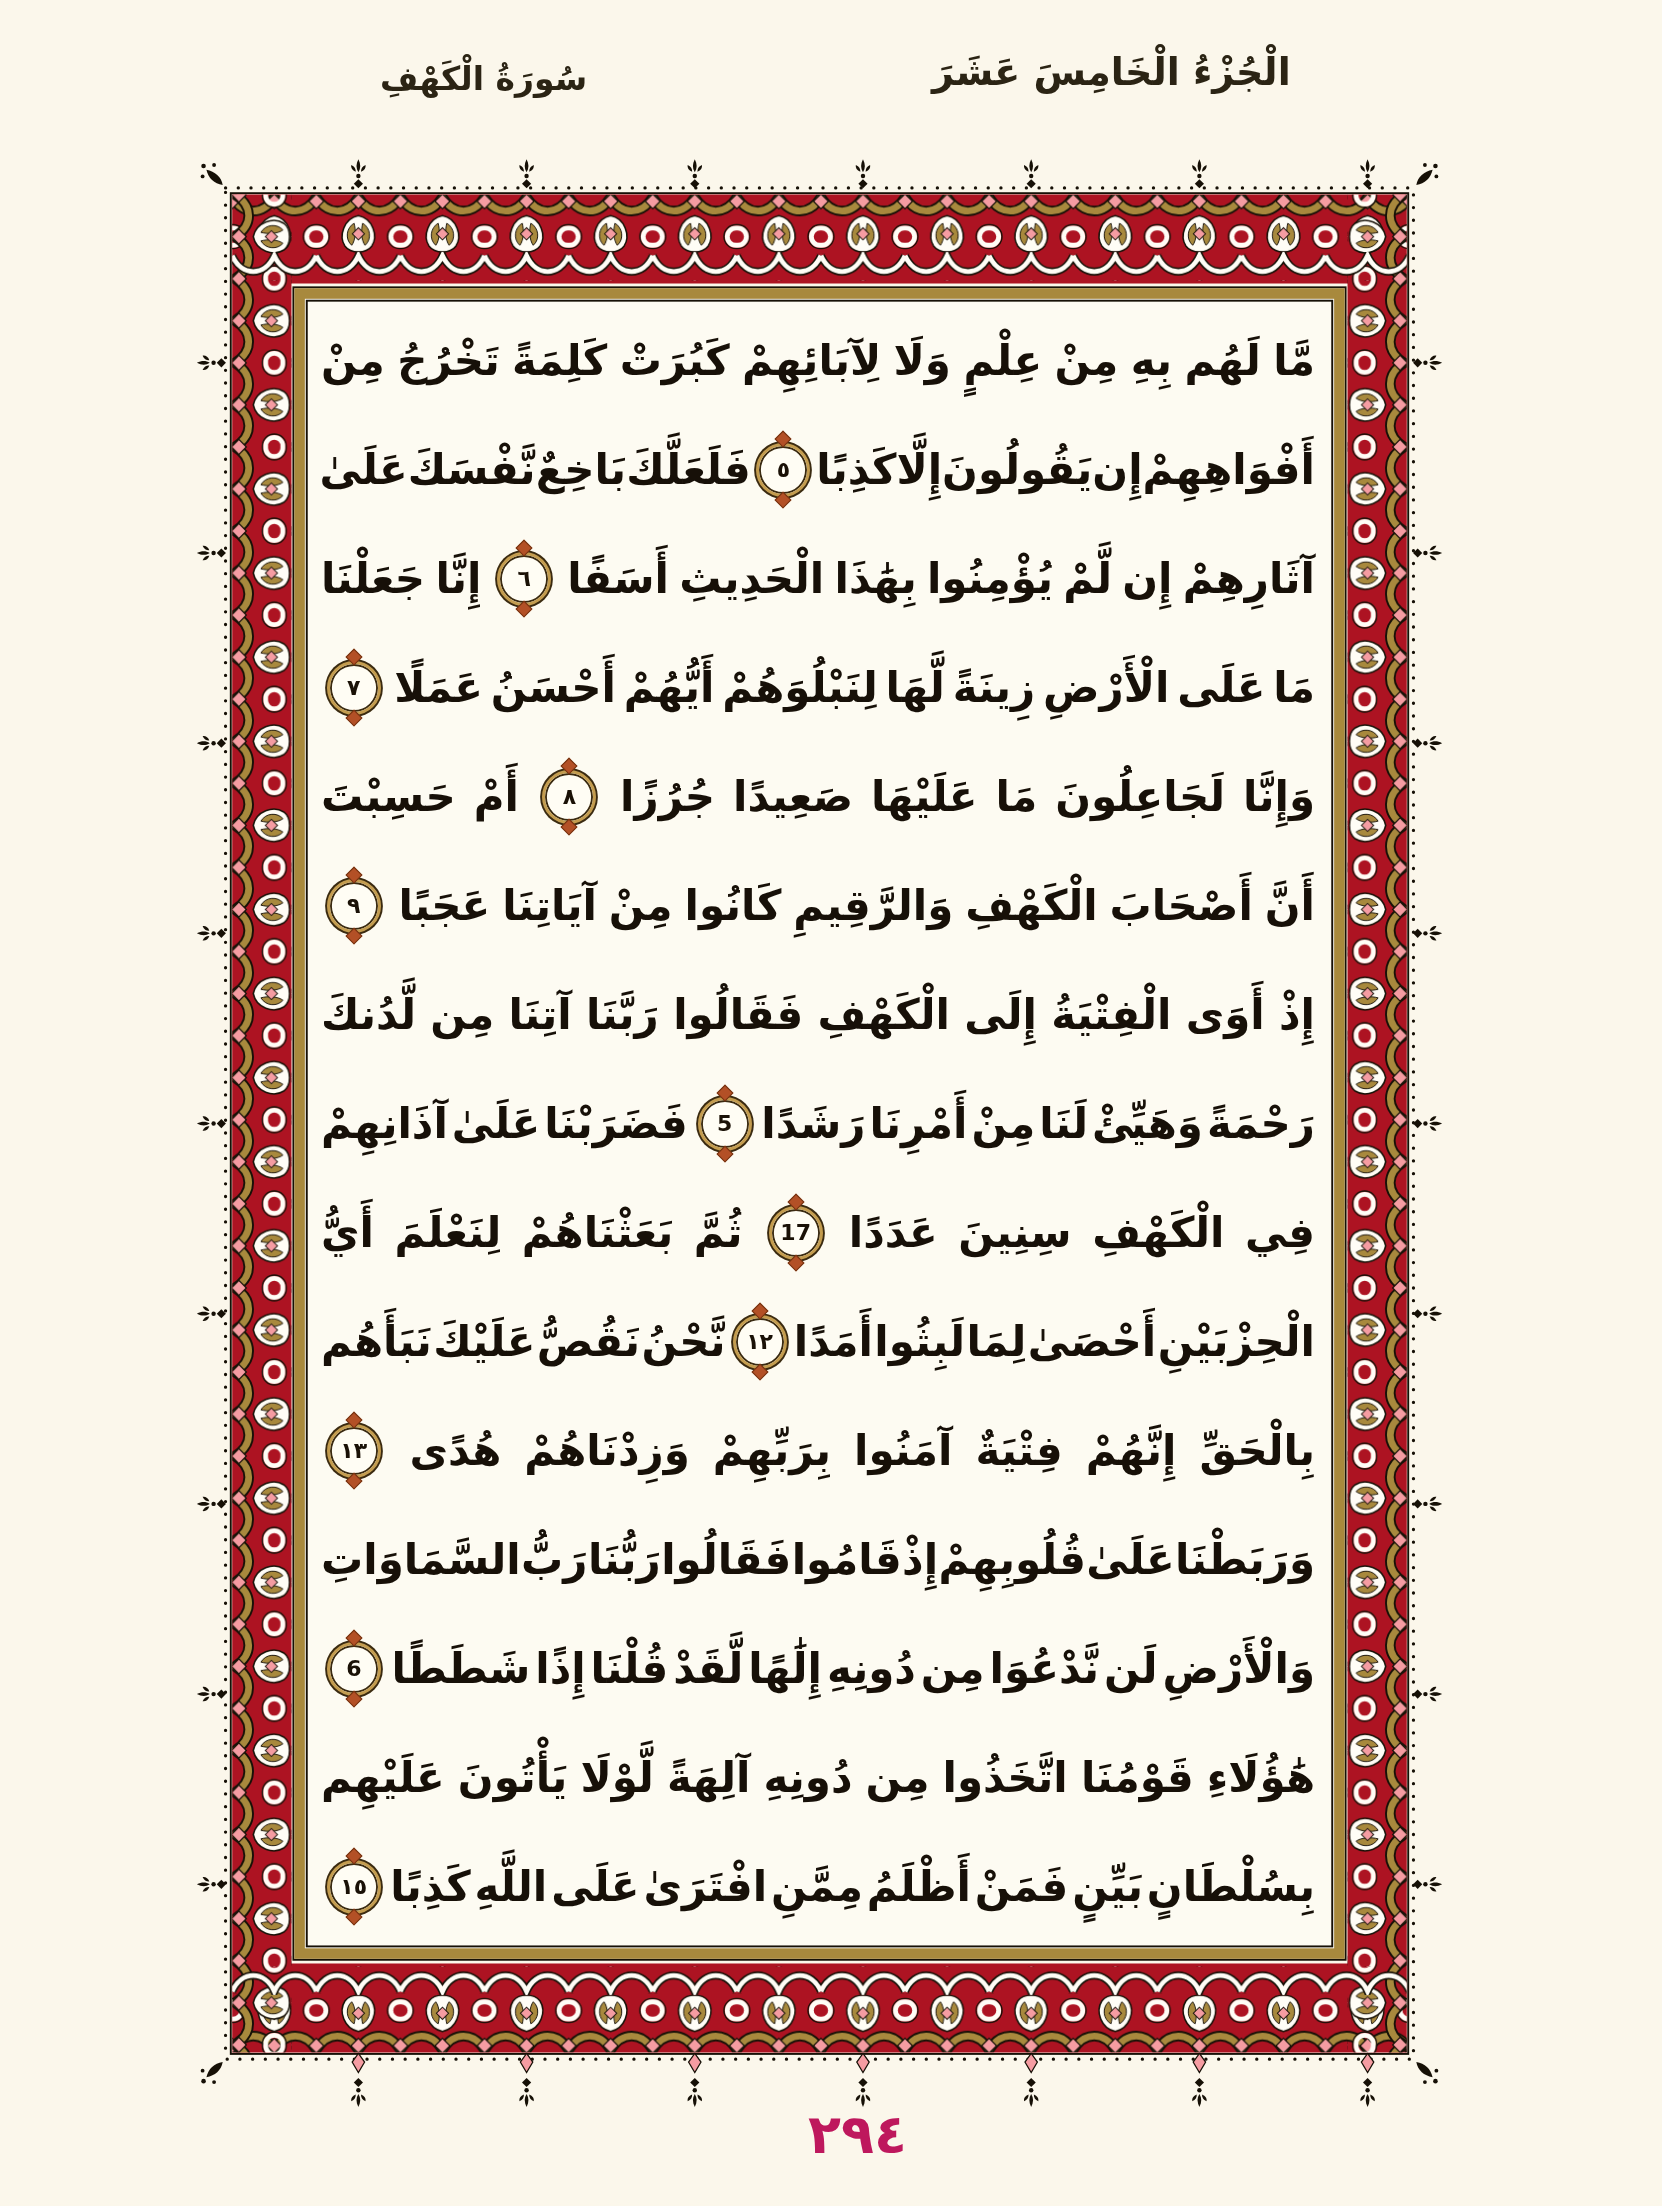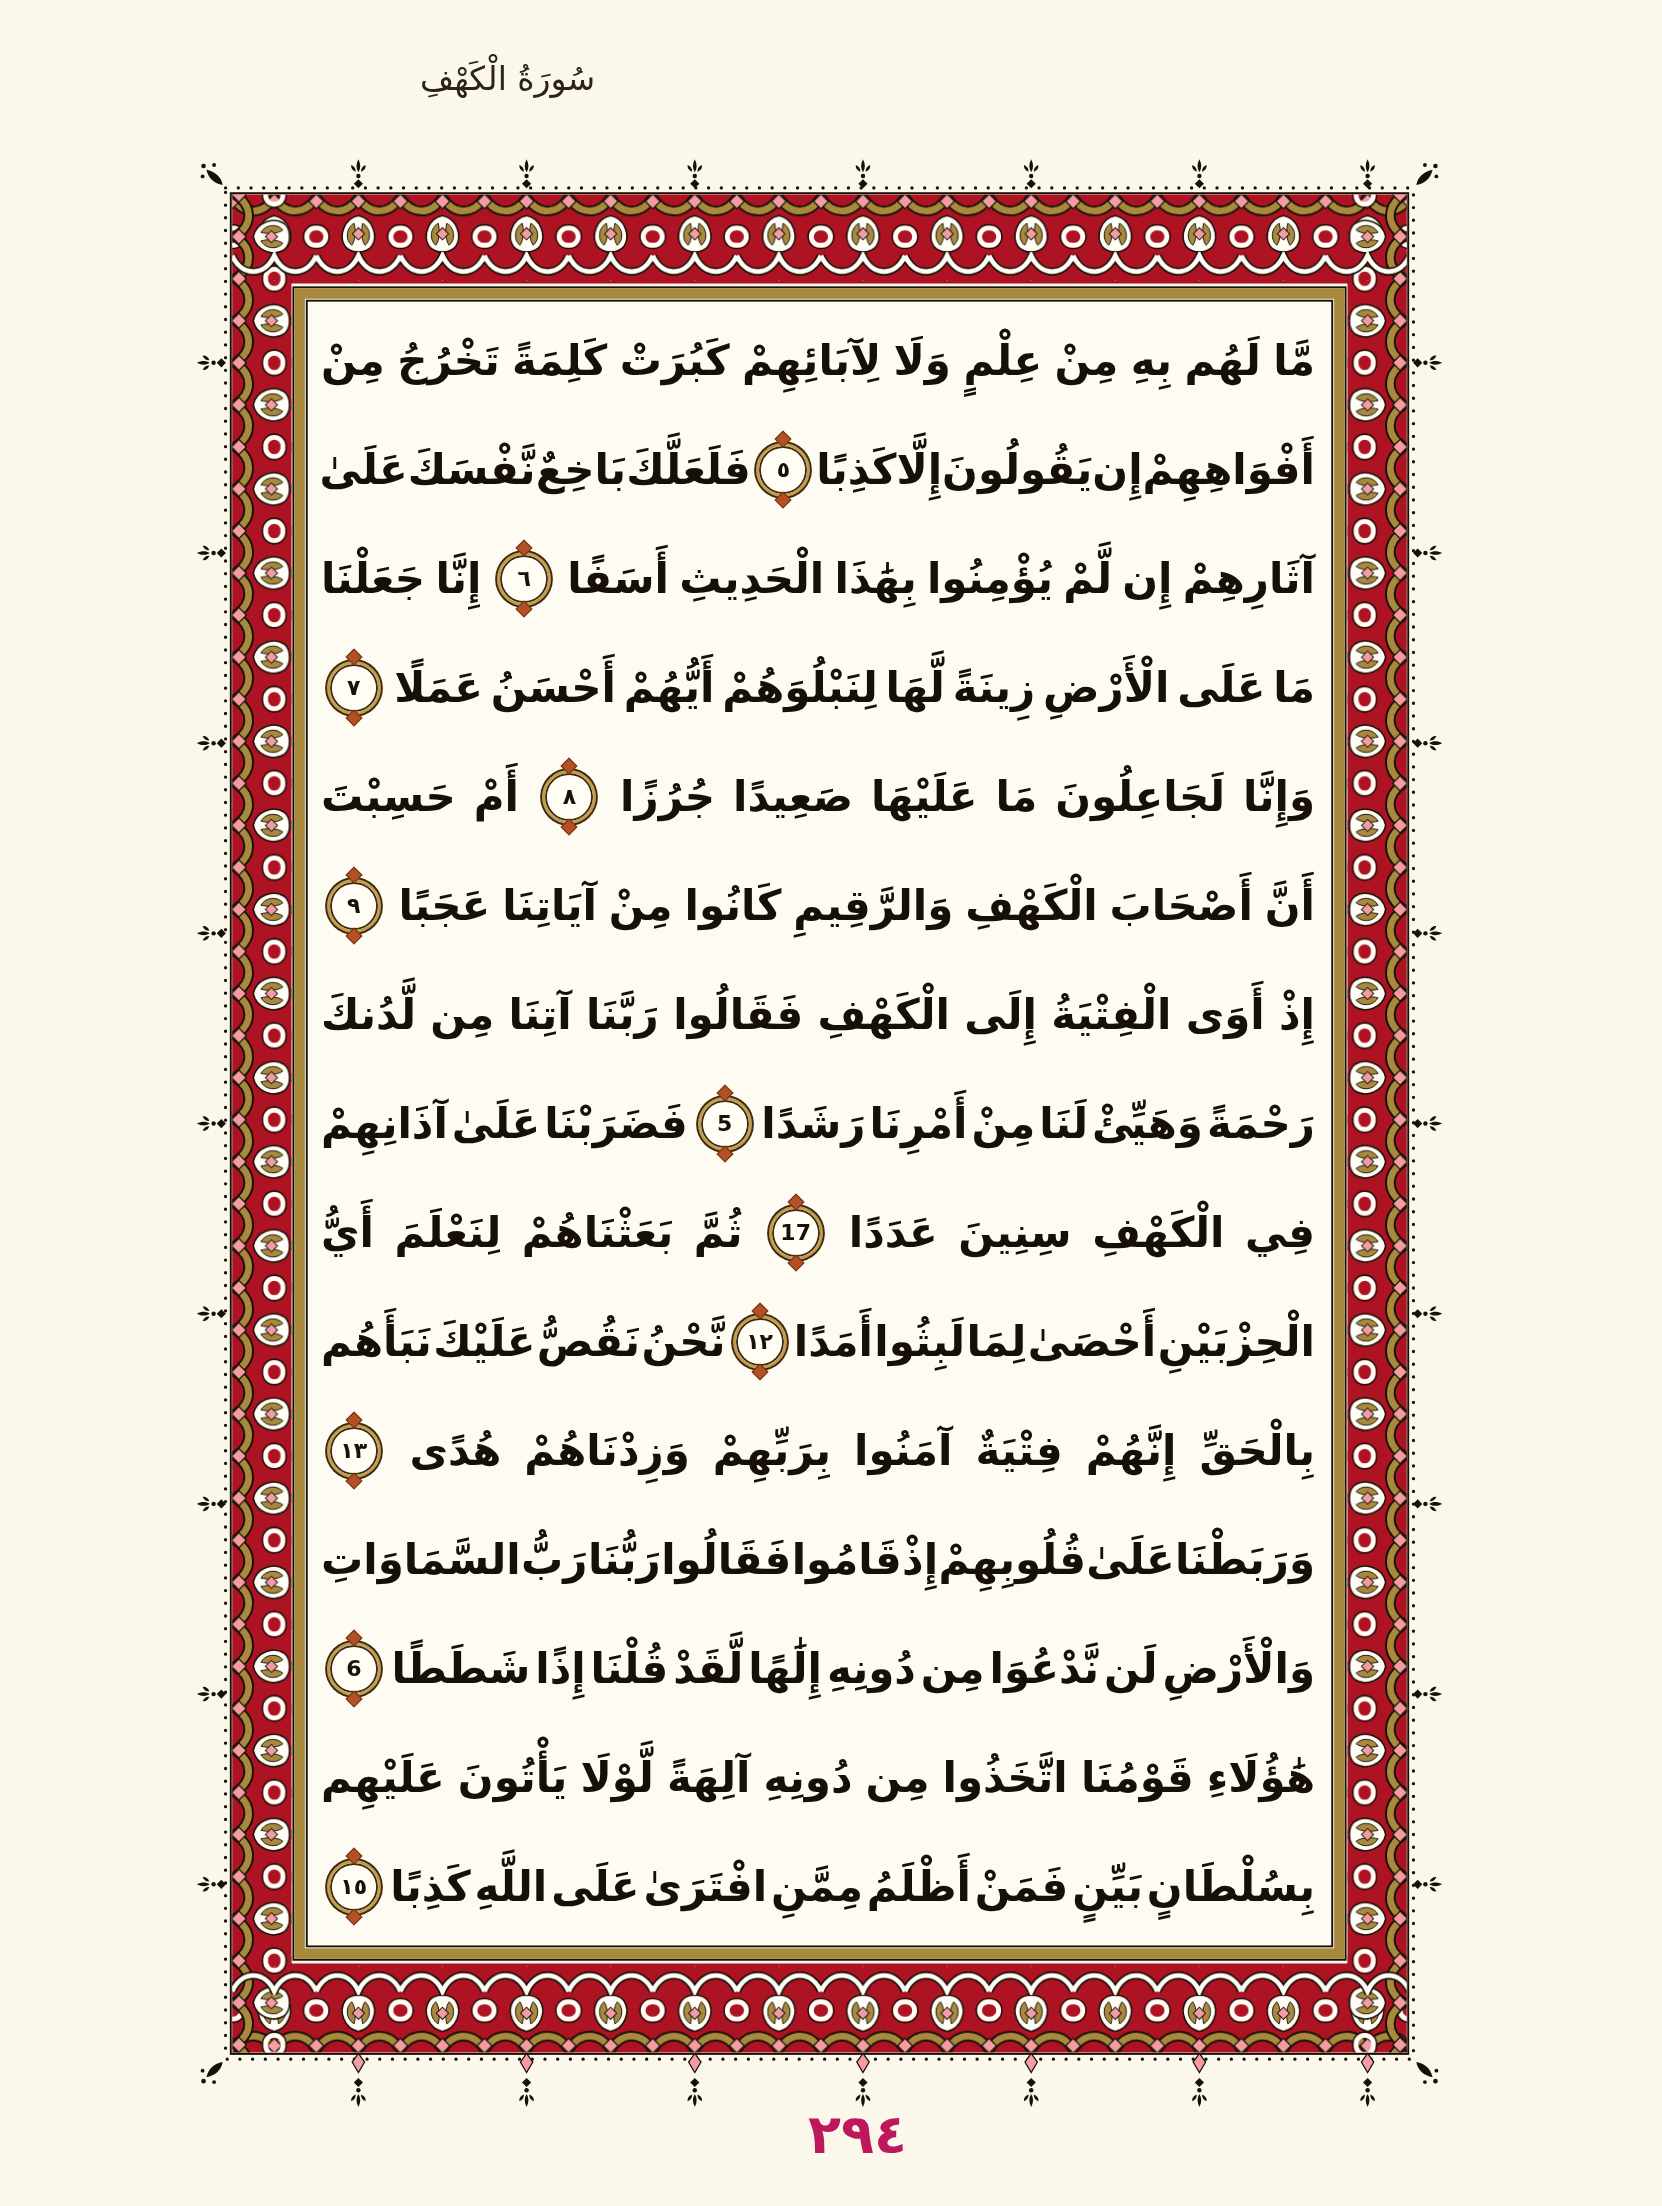--- a/index.html
+++ b/index.html
@@ -4,22 +4,22 @@
 <title>Mushaf Page</title>
 <style>
   html,body{margin:0;padding:0;}
   body{
     width:1662px;height:2206px;position:relative;overflow:hidden;
     background:#FBF7EB;
     font-family:"DejaVu Sans",sans-serif;
   }
   .page{position:absolute;inset:0;}
   .hdr{
-    position:absolute;color:#2B2414;font-weight:normal;white-space:nowrap;
-    direction:rtl;letter-spacing:0;margin-left:40px;
+    position:absolute;color:#2B2414;font-weight:bold;white-space:nowrap;
+    direction:rtl;letter-spacing:0;
   }
   .hdr-right{left:932px;top:50px;font-size:38px;}
   .hdr-left{left:380px;top:59px;font-size:33px;}
   .frame{position:absolute;left:194px;top:156px;}
   .textarea{
     position:absolute;left:321px;top:306px;width:994px;height:1631px;
     direction:rtl;
   }
   .line{
     display:flex;direction:rtl;justify-content:space-between;align-items:center;
@@ -44,20 +44,21 @@
   .pageno{
     position:absolute;left:808px;top:2103px;font-size:54px;font-weight:bold;
     color:#be185d;direction:rtl;
   }
 </style>
 </head>
 <body>
 
 <div class="page">
 
+  <div class="hdr hdr-right">الْجُزْءُ الْخَامِسَ عَشَرَ</div>
   <div class="hdr hdr-left">سُورَةُ الْكَهْفِ</div>
 
   <svg class="frame" width="1251" height="2002" viewBox="-40 -40 1309 2094">
     <defs>
       <g id="tileT">
         <path d="M0 3 C 12 22, 32 22, 44 3 C 56 22, 76 22, 88 3" fill="none" stroke="#161006" stroke-width="11" stroke-linecap="round"></path>
         <path d="M0 3 C 12 22, 32 22, 44 3 C 56 22, 76 22, 88 3" fill="none" stroke="#A8893D" stroke-width="7"></path>
         <rect x="-5.5" y="1.5" width="11" height="11" transform="rotate(45 0 7)" fill="#F59CA2" stroke="#161006" stroke-width="1.3"></rect>
         <rect x="38.5" y="1.5" width="11" height="11" transform="rotate(45 44 7)" fill="#F59CA2" stroke="#161006" stroke-width="1.3"></rect>
         <rect x="82.5" y="1.5" width="11" height="11" transform="rotate(45 88 7)" fill="#F59CA2" stroke="#161006" stroke-width="1.3"></rect>

